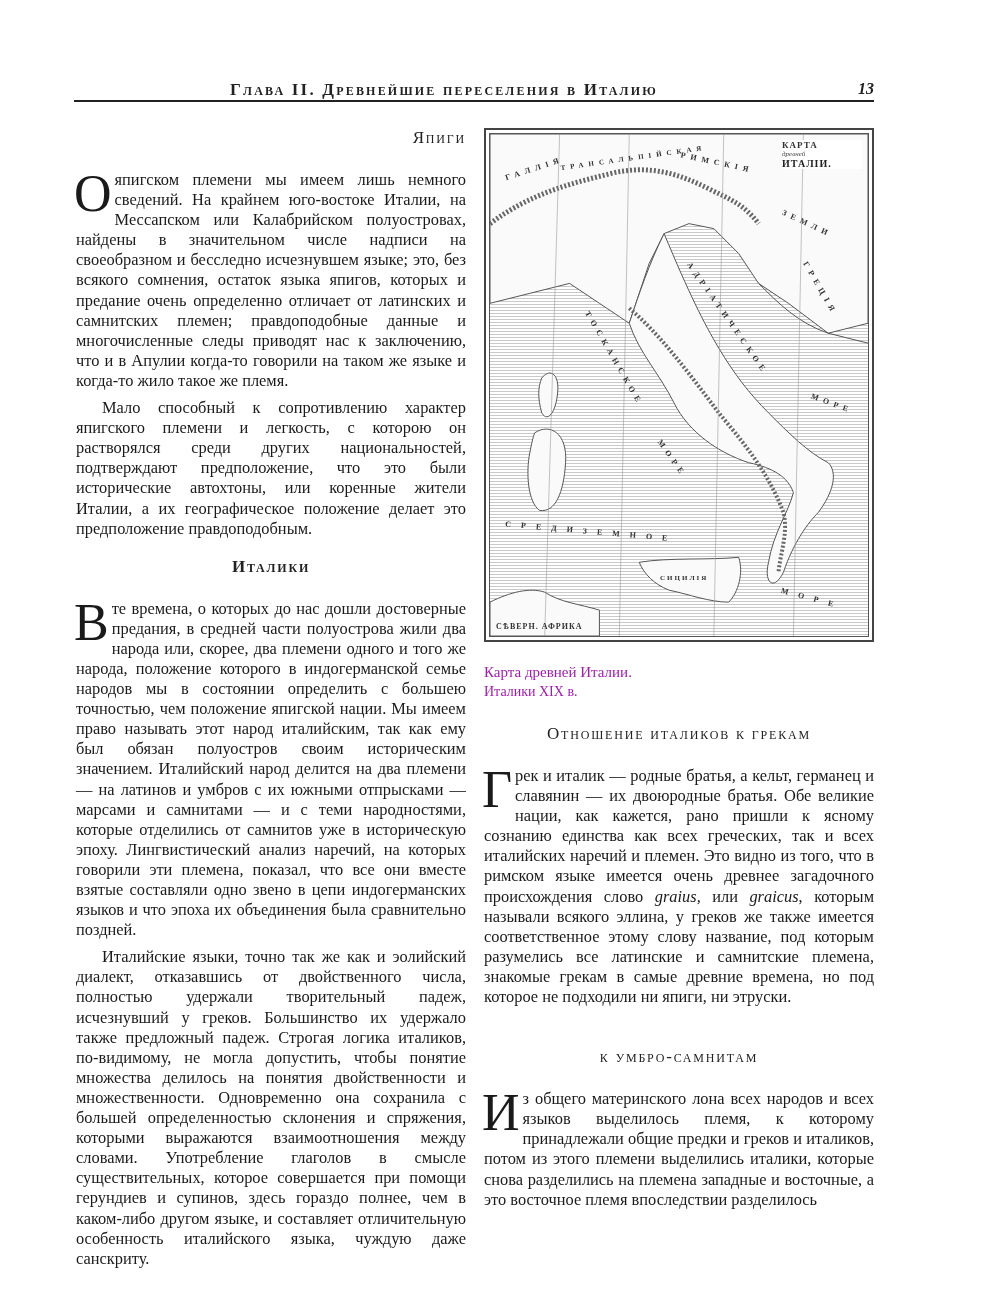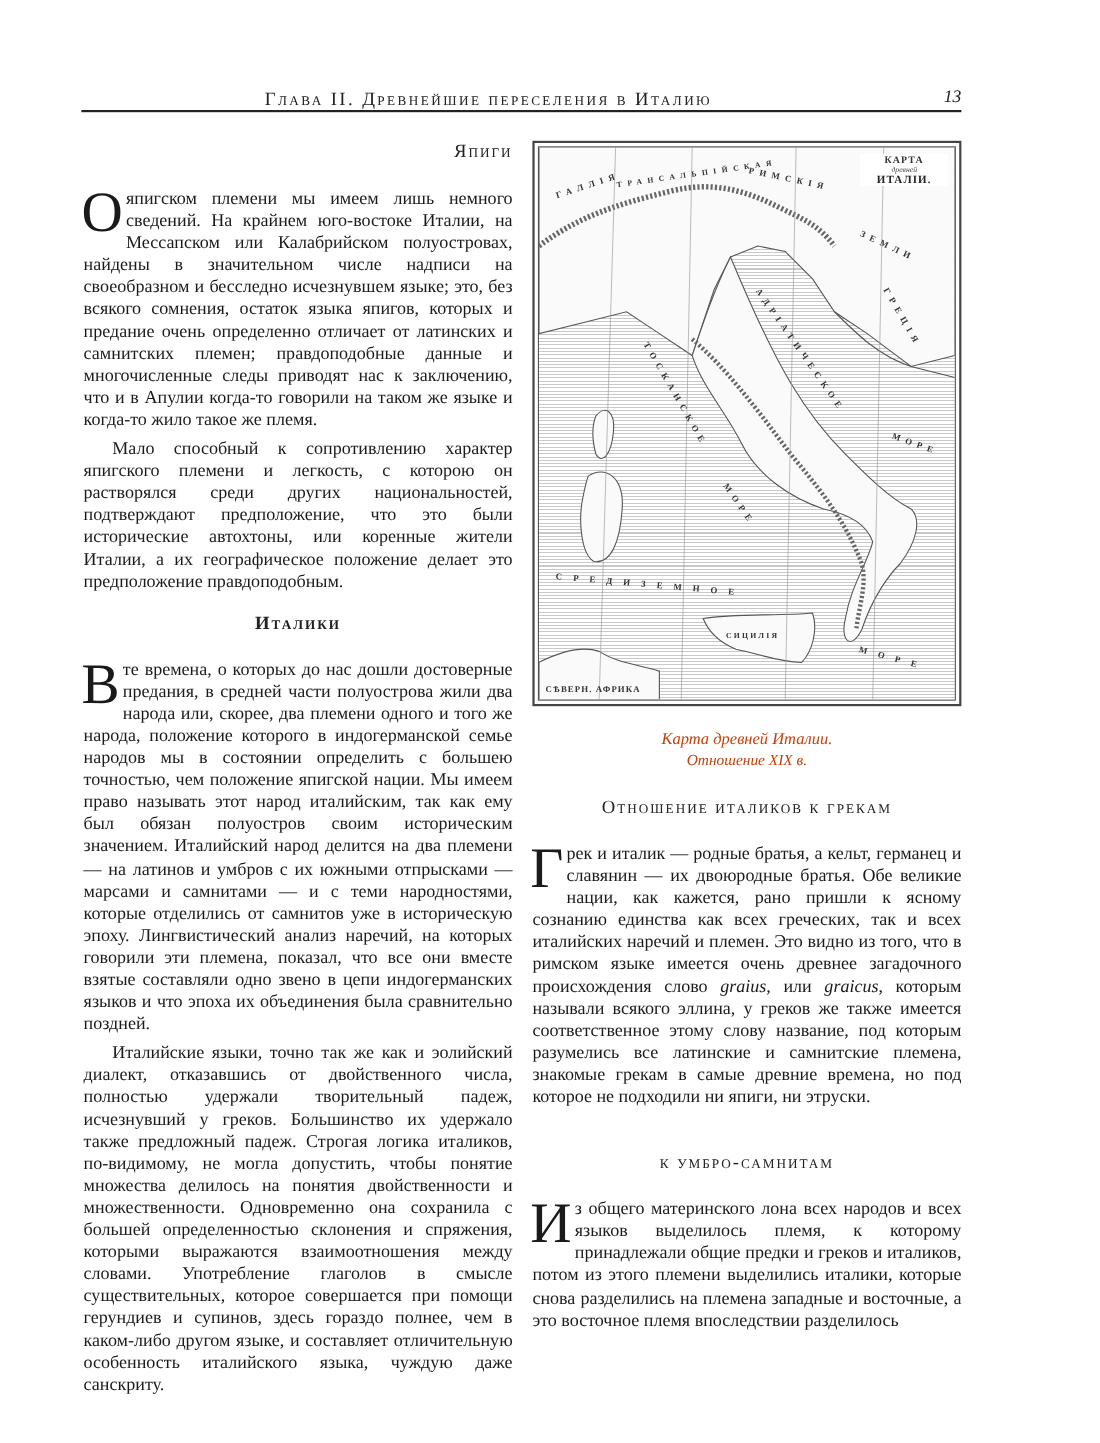--- a/index.html
+++ b/index.html
@@ -1,44 +1,44 @@
 <!DOCTYPE html>
 <html><head>
 <meta charset="utf-8">
 <style>
   * { box-sizing: border-box; margin: 0; padding: 0; }
   html, body { width: 1000px; height: 1312px; background: #ffffff; overflow: hidden; }
   body { position: relative; font-family: "Liberation Serif", "DejaVu Serif", serif; color: #1a1a1a; }
 
-  .running-head { position: absolute; left: 74px; top: 76px; width: 800px; height: 26px; border-bottom: 2px solid #222; }
+  .running-head { position: absolute; left: 74px; top: 76px; width: 800px; height: 26px; border-bottom: 2px solid #222; font-weight: bold; }
   .running-title { position: absolute; left: 0; right: 60px; top: 4px; text-align: center; font-variant: small-caps; letter-spacing: 2.2px; font-size: 17px; color: #222; }
   .page-number { position: absolute; right: 0; top: 4px; font-style: italic; font-size: 16px; color: #222; }
 
   .col { position: absolute; top: 124px; width: 390px; }
   .col-left { left: 76px; }
   .col-right { left: 484px; }
 
   .section-title { text-align: center; font-variant: small-caps; letter-spacing: 1.8px; font-size: 17px; line-height: 20px; color: #222; }
   .para { font-size: 16.4px; line-height: 20.1px; text-align: justify; text-align-last: left; hyphens: manual; }
   .para.indent { text-indent: 26px; }
   .dropcap { float: left; font-size: 52px; line-height: 40px; margin: 2px 3px 0 -2px; padding-top: 2px; }
   em { font-style: italic; }
 
   
   .map-frame { position: absolute; left: 484px; top: 128px; width: 390px; height: 514px; border: 2px solid #444; padding: 3px; background: #fff; }
   .map-inner { position: relative; width: 100%; height: 100%; border: 1px solid #555; overflow: hidden;
     background: repeating-linear-gradient(180deg, #ffffff 0px, #ffffff 2px, #c9c9c9 2px, #c9c9c9 3px); }
   .map-inner svg { position: absolute; left: 0; top: 0; width: 100%; height: 100%; }
-  .map-title-box { position: absolute; right: 6px; top: 6px; width: 80px; text-align: center; background: #fff; }
+  .map-title-box { position: absolute; right: 6px; top: 6px; width: 80px; text-align: left; background: #fff; }
   .map-title-1 { font-size: 9px; letter-spacing: 1px; font-weight: bold; color: #333; }
   .map-title-2 { font-size: 7px; font-style: italic; color: #444; }
   .map-title-3 { font-size: 10px; font-weight: bold; letter-spacing: 1px; color: #222; }
   .map-label { position: absolute; font-size: 8px; letter-spacing: 5px; color: #333; font-weight: bold; white-space: nowrap; }
 
-  .caption { position: absolute; left: 484px; top: 662px; width: 390px; text-align: center; font-style: italic; color: #c2410c; }
+  .caption { position: absolute; left: 484px; top: 662px; width: 390px; text-align: left; color: #a21caf; }
   .caption-1 { font-size: 15px; line-height: 20px; }
   .caption-2 { font-size: 14px; line-height: 20px; }
 </style>
 </head>
 <body>
 
 <div class="running-head">
   <div class="running-title">Глава II. Древнейшие переселения в Италию</div>
   <div class="page-number">13</div>
 </div>
@@ -100,21 +100,21 @@
     <div class="map-label" style="left:160px; top:320px; transform:rotate(55deg);">МОРЕ</div>
     <div class="map-label" style="left:15px; top:393px; transform:rotate(5deg); letter-spacing:10px;">СРЕДИЗЕМНОЕ</div>
     <div class="map-label" style="left:290px; top:460px; transform:rotate(15deg); letter-spacing:10px;">МОРЕ</div>
     <div class="map-label" style="left:170px; top:440px; font-size:7px; letter-spacing:2px;">СИЦИЛІЯ</div>
     <div class="map-label" style="left:6px; top:488px; font-size:8px; letter-spacing:1px;">СѢВЕРН. АФРИКА</div>
   </div>
 </div>
 
 <div class="caption">
   <div class="caption-1">Карта древней Италии.</div>
-  <div class="caption-2">Отношение XIX в.</div>
+  <div class="caption-2">Италики XIX в.</div>
 </div>
 
 <div class="col col-right" style="top:724px;">
   <div class="section-title">Отношение италиков к грекам</div>
   <p class="para" style="margin-top:22px;">
     <span class="dropcap">Г</span><span>рек и италик — родные братья, а кельт, германец и славянин — их двоюродные братья. Обе великие нации, как кажется, рано пришли к ясному сознанию единства как всех греческих, так и всех италийских наречий и племен. Это видно из того, что в римском языке имеется очень древнее загадочного происхождения слово </span><em>graius,</em><span> или </span><em>graicus</em><span>, которым называли всякого эллина, у греков же также имеется соответственное этому слову название, под которым разумелись все латинские и самнитские племена, знакомые грекам в самые древние времена, но под которое не подходили ни япиги, ни этруски.</span>
   </p>
 
   <div class="section-title" style="margin-top:40px;">
     <div>к умбро-самнитам</div>

